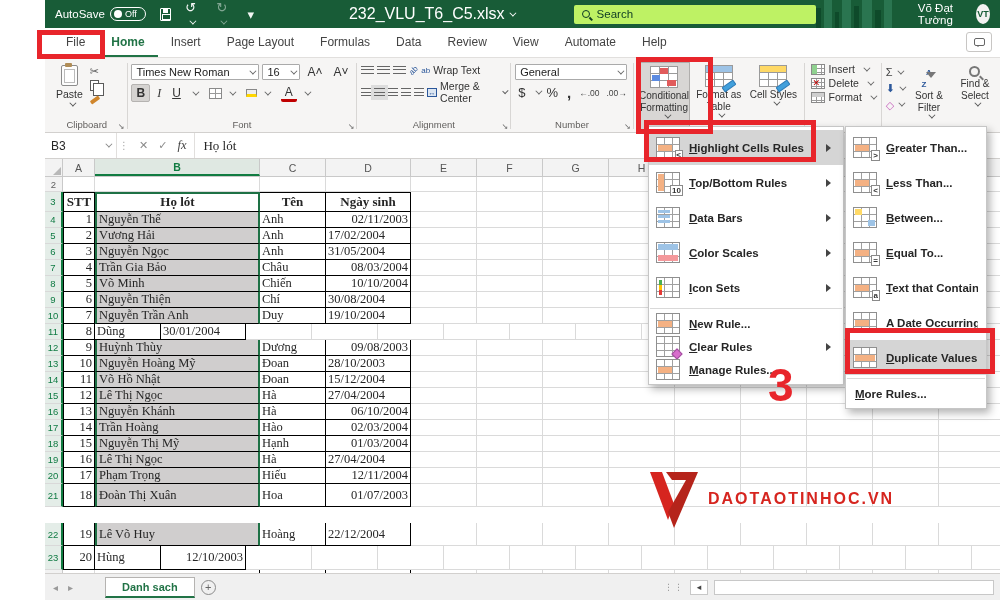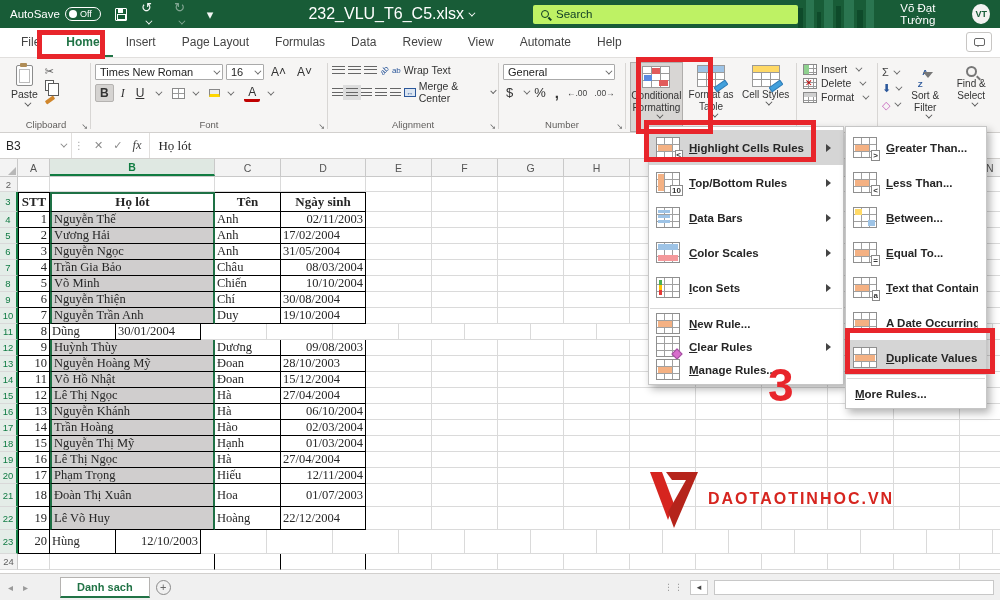--- a/index.html
+++ b/index.html
@@ -1,18 +1,18 @@
 <!DOCTYPE html>
 <html><head>
 <meta charset="utf-8">
 <style>
   * { margin:0; padding:0; box-sizing:border-box; }
   html,body { width:1000px; height:600px; }
   body { font-family:"Liberation Sans","DejaVu Sans",sans-serif; font-size:11px; color:#262626; }
-  .app { position:relative; width:1000px; height:600px; overflow:hidden; background:#fff; display:flex; flex-direction:column; }
+  .app { position:relative; width:1000px; height:600px; overflow:hidden; background:#fff; display:flex; flex-direction:column;padding-left:45px; }
 
   
   .titlebar { height:28px; background:#185c37; color:#fff; display:flex; align-items:center; padding:0 10px; flex:0 0 auto; position:relative; }
   .autosave { display:flex; align-items:center; gap:5px; font-size:11.5px; }
   .pill { width:36px; height:14px; border:1px solid #fff; border-radius:8px; display:flex; align-items:center; gap:3px; padding:0 3px; font-size:9px; }
   .pill .dot { width:8px; height:8px; border-radius:50%; background:#fff; }
   .tbico { margin-left:14px; color:#fff; font-size:13px; line-height:1; opacity:.95; }
   .saveico { width:13px; height:13px; border:1.5px solid #fff; border-radius:1px; position:relative; margin-left:14px; }
   .saveico:before { content:''; position:absolute; top:0; left:2px; width:5px; height:4px; background:#fff; }
   .saveico:after { content:''; position:absolute; bottom:0; left:1px; width:7px; height:4px; border:1px solid #fff; }
@@ -665,21 +665,21 @@
           <div class="cell tc first num" style="flex-basis: 32px;">18</div>
           <div class="cell tc bsel" style="flex-basis: 165px;">Đoàn Thị Xuân</div>
           <div class="cell tc dleft" style="flex-basis: 66px;">Hoa</div>
           <div class="cell tc dright" style="flex-basis: 85px;">01/07/2003</div>
           <div class="cell ec" style="flex-basis: 66px;"></div>
           <div class="cell ec" style="flex-basis: 66px;"></div>
           <div class="cell ec" style="flex-basis: 66px;"></div>
           <div class="cell ec" style="flex-basis: 66px;"></div>
           <div class="cell fillc"></div>
         </div>
-        <div class="grow" style="height: 23px;">
+        <div class="grow" style="height: 23px; margin-top: 16px;">
           <div class="rnum rsel">22</div>
           <div class="cell tc first num" style="flex-basis: 32px;">19</div>
           <div class="cell tc bsel" style="flex-basis: 165px;">Lê Võ Huy</div>
           <div class="cell tc dleft" style="flex-basis: 66px;">Hoàng</div>
           <div class="cell tc dleft" style="flex-basis: 85px;">22/12/2004</div>
           <div class="cell ec" style="flex-basis: 66px;"></div>
           <div class="cell ec" style="flex-basis: 66px;"></div>
           <div class="cell ec" style="flex-basis: 66px;"></div>
           <div class="cell ec" style="flex-basis: 66px;"></div>
           <div class="cell fillc"></div>

